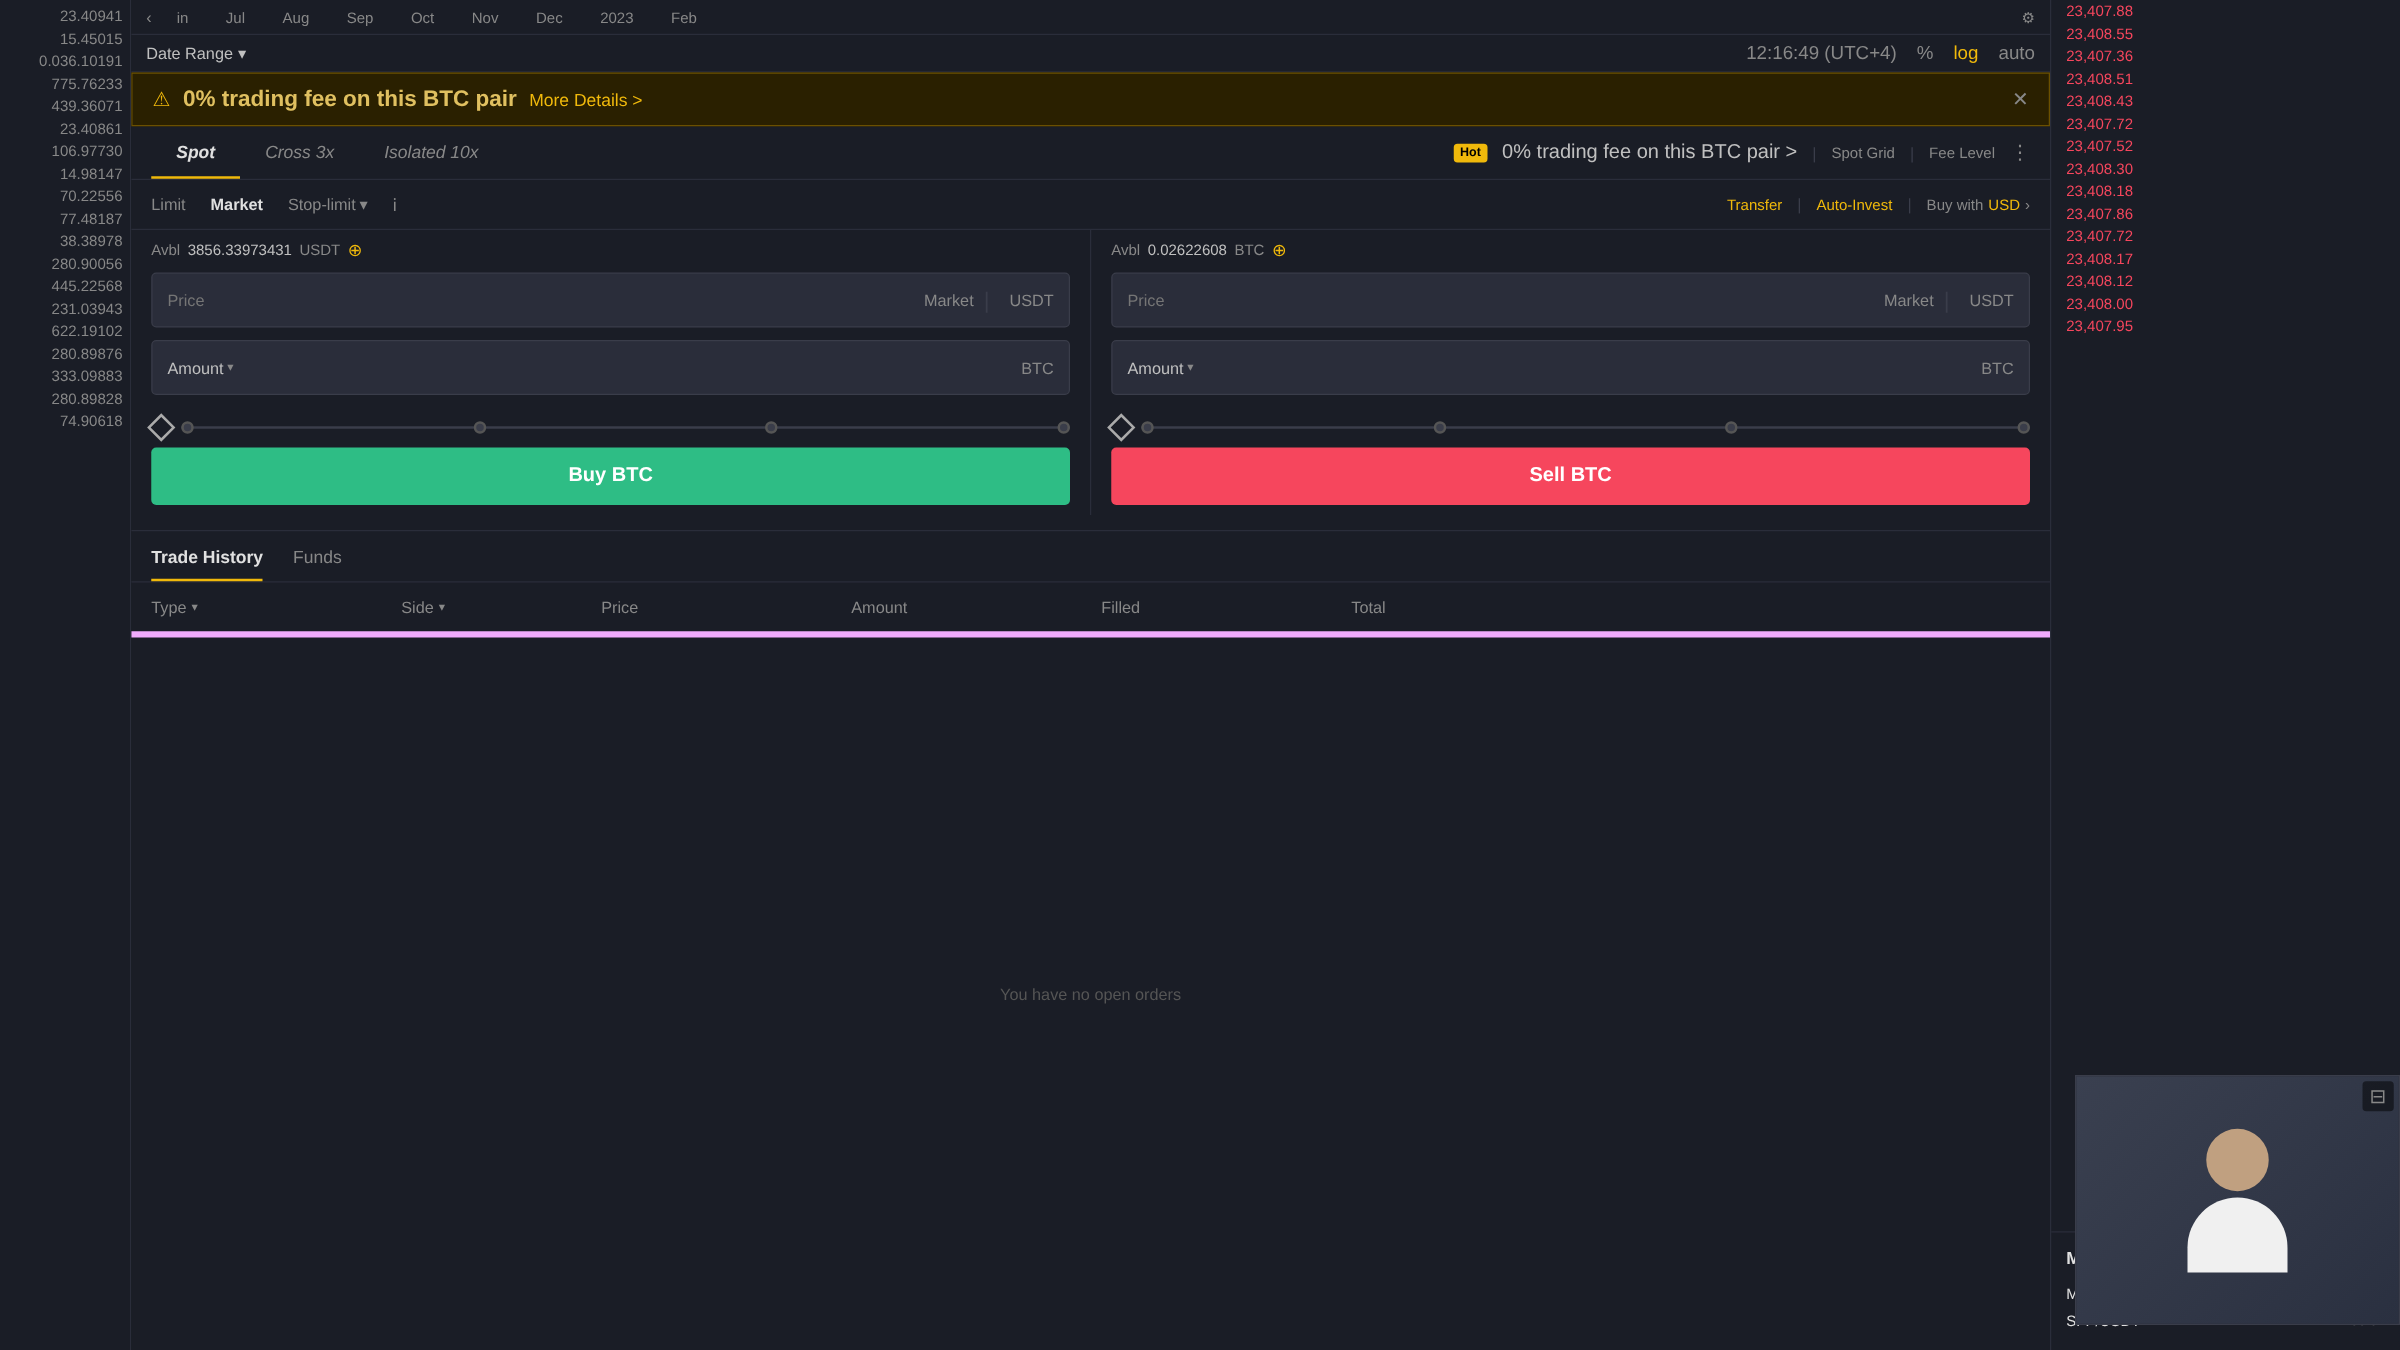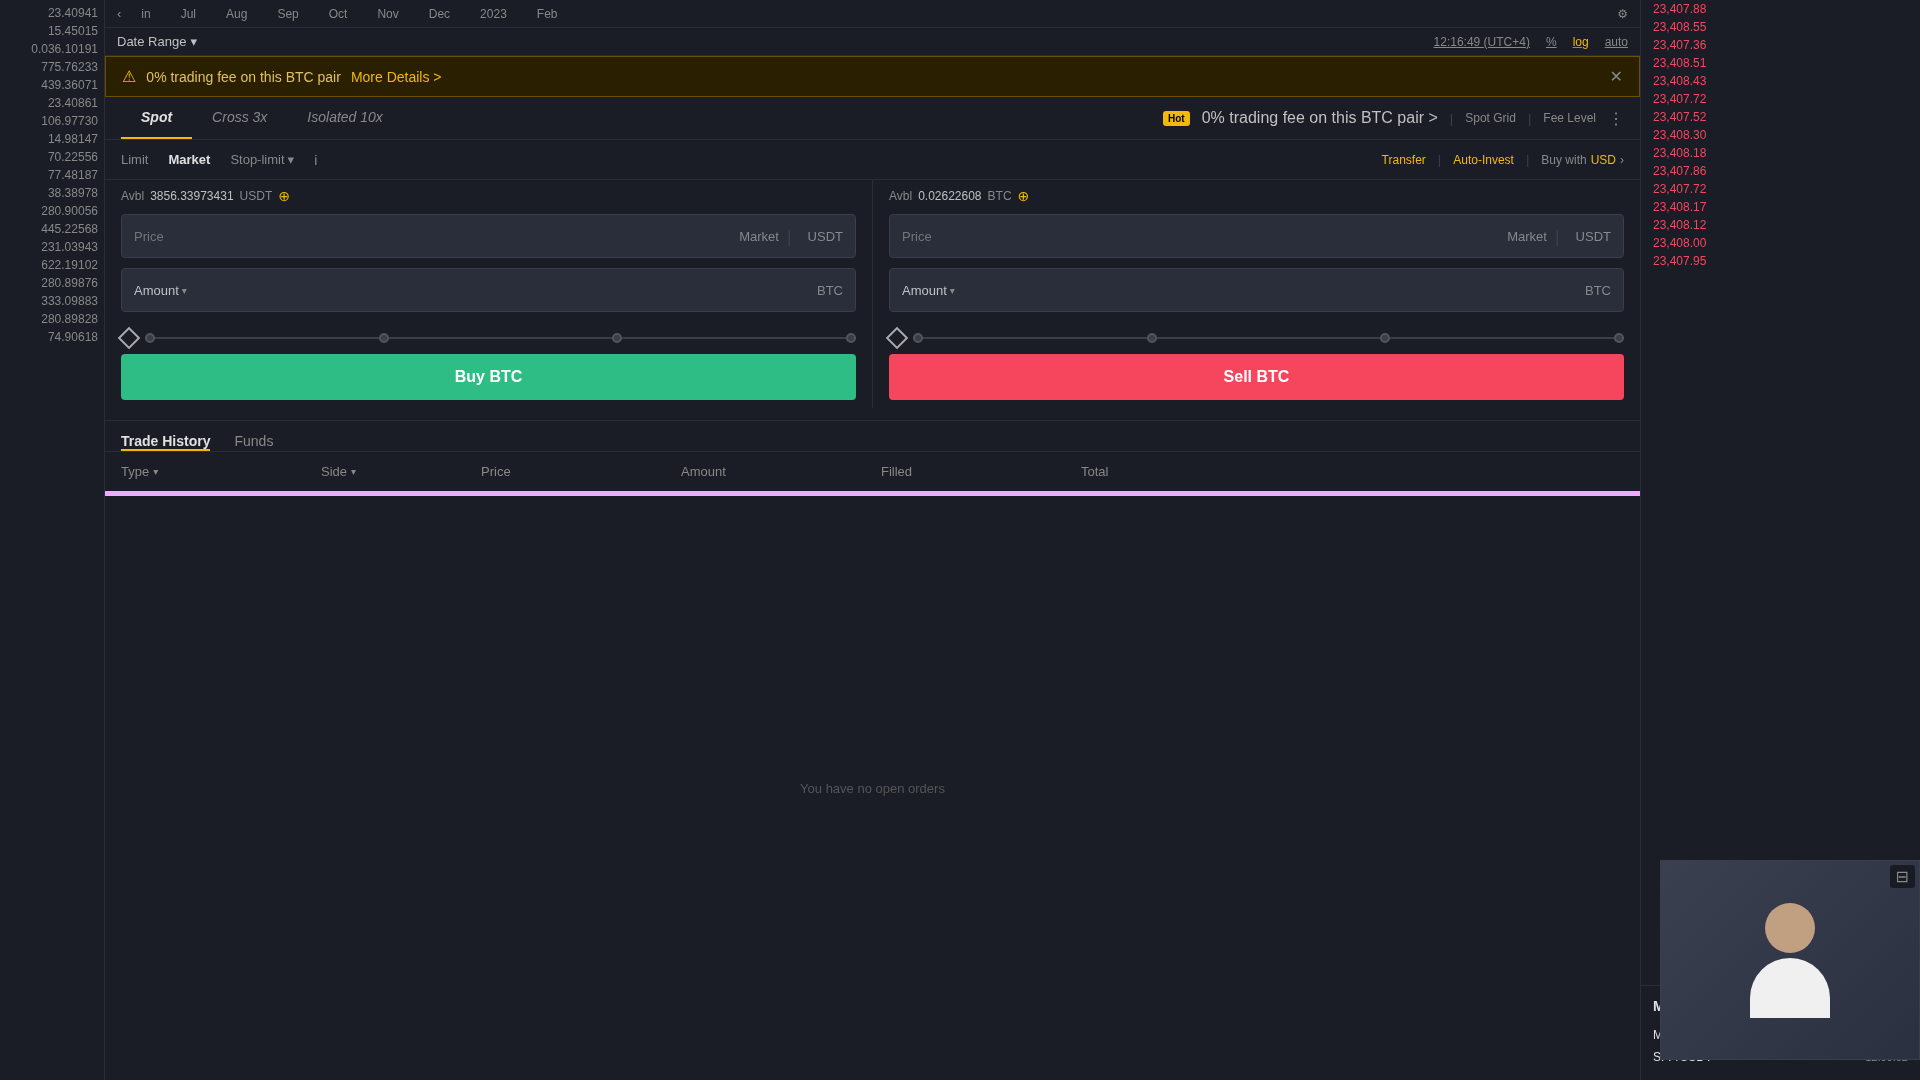--- a/index.html
+++ b/index.html
@@ -80,44 +80,43 @@
       font-size: 13px;
       display: flex;
       align-items: center;
       gap: 4px;
     }
     .date-range-right {
       display: flex;
       align-items: center;
       gap: 16px;
       color: #888;
-      font-size: 12px;
-      text-decoration: underline;
+      font-size: 15px;
     }
     .date-range-right .log-link { color: #f0b90b; cursor: pointer; }
     .date-range-right .percent { color: #888; cursor: pointer; }
 
     
     .trading-banner {
       background: #2a2000;
       border: 1px solid #6b5000;
       display: flex;
       align-items: center;
       padding: 10px 16px;
       gap: 10px;
       position: relative;
     }
     .banner-warning-icon {
       color: #f0b90b;
       font-size: 16px;
     }
     .banner-text {
       color: #e0c060;
-      font-size: 14px;
-      font-weight: 400;
+      font-size: 18px;
+      font-weight: 700;
     }
     .banner-link {
       color: #f0b90b;
       cursor: pointer;
       font-size: 14px;
     }
     .banner-close {
       position: absolute;
       right: 16px;
       color: #888;
@@ -327,20 +326,21 @@
     .bottom-tabs {
       display: flex;
       gap: 24px;
       padding: 12px 16px 0;
       border-bottom: 1px solid #2a2d3a;
     }
     .bottom-tab {
       color: #888;
       font-size: 14px;
       cursor: pointer;
+      padding-bottom: 10px;
       border-bottom: 2px solid transparent;
     }
     .bottom-tab.active {
       color: #e0e0e0;
       border-bottom: 2px solid #f0b90b;
       font-weight: 600;
     }
 
     
     .table-header {

